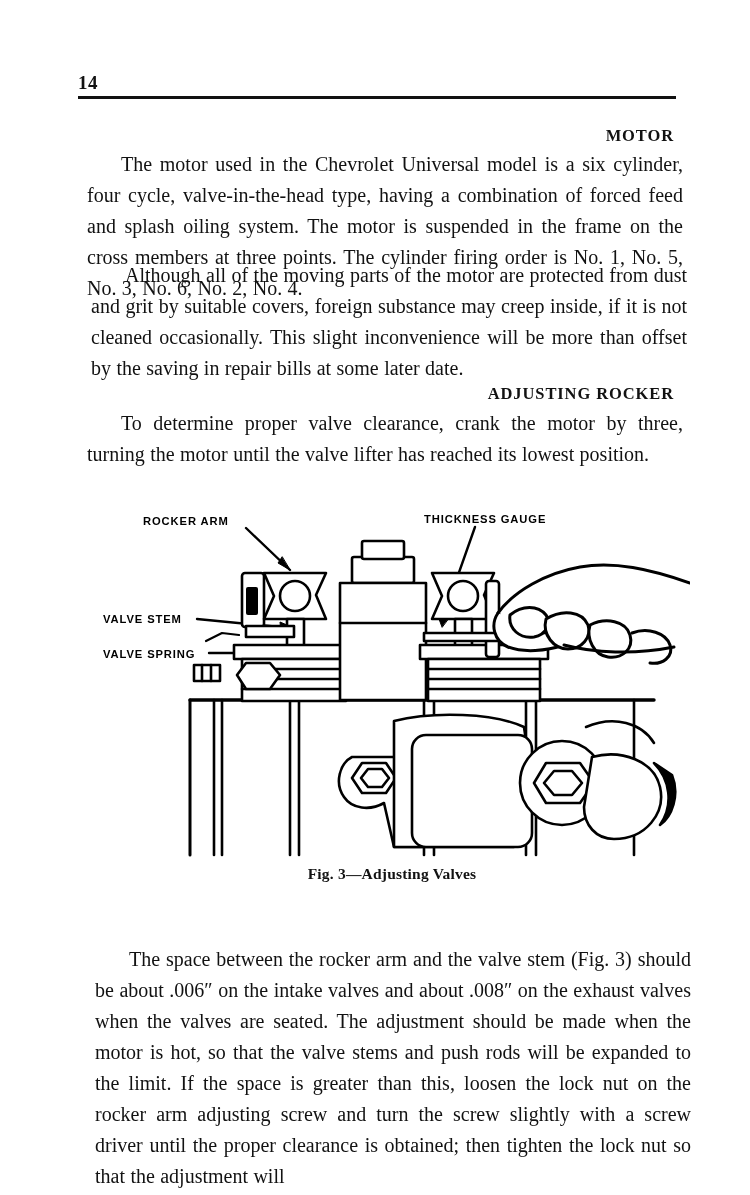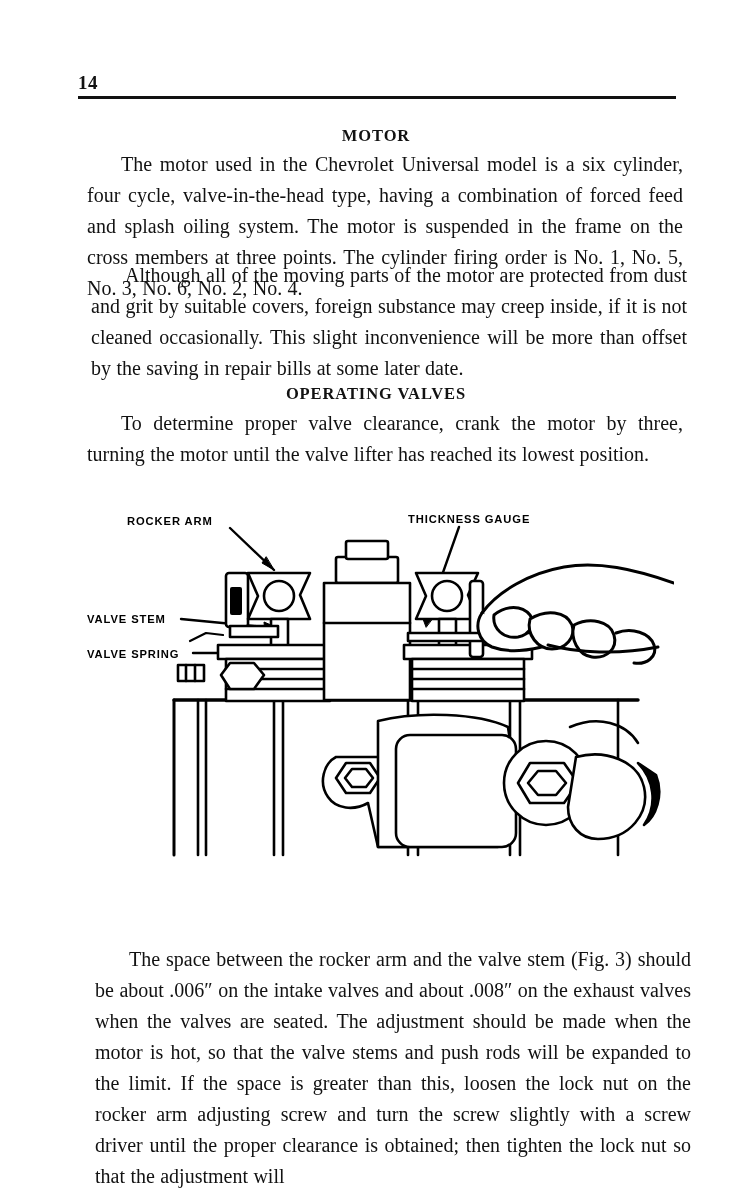--- a/index.html
+++ b/index.html
@@ -59,21 +59,21 @@
     position: absolute;
     left: 0;
     top: 96px;
     width: 598px;
     height: 3px;
     background: #111111;
   }
 
   
   .section-head {
-    text-align: center;
+    text-align: right;
     font-size: 16.5px;
     font-weight: 700;
     letter-spacing: 0.9px;
   }
   p.body {
     margin: 9px;
     font-size: 20px;
     line-height: 31px;
     text-align: justify;
     text-indent: 34px;
@@ -88,21 +88,21 @@
   #motor-p2   { position: absolute; left: 4px; top: 251px; width: 596px; }
 
   #valves-head { position: absolute; left: 0; top: 370px; width: 596px; }
   #valves-p1   { position: absolute; left: 0; top: 399px; width: 596px; }
 
   #closing-p   { position: absolute; left: 8px; top: 935px; width: 596px; }
 
   
   .figure {
     position: absolute;
-    left: 0;
+    left: 16px;
     top: 495px;
     width: 596px;
     height: 400px;
     text-decoration: underline;
   }
   .figure svg { display: block; }
   .figcaption {
     position: absolute;
     left: 0;
     top: 370px;
@@ -128,21 +128,21 @@
 
     <div class="runhead">
       <span class="folio">14</span>
     </div>
     <div class="rule"></div>
 
     <h2 class="section-head" id="motor-head">MOTOR</h2>
     <p class="body" id="motor-p1">The motor used in the Chevrolet Universal model is a six cylinder, four cycle, valve-in-the-head type, having a combination of forced feed and splash oiling system. The motor is suspended in the frame on the cross members at three points. The cylinder firing order is No. 1, No. 5, No. 3, No. 6, No. 2, No. 4.</p>
     <p class="body cont" id="motor-p2">Although all of the moving parts of the motor are protected from dust and grit by suitable covers, foreign substance may creep inside, if it is not cleaned occasionally. This slight inconvenience will be more than offset by the saving in repair bills at some later date.</p>
 
-    <h2 class="section-head" id="valves-head">OPERATING VALVES</h2>
+    <h2 class="section-head" id="valves-head">ADJUSTING ROCKER</h2>
     <p class="body" id="valves-p1">To determine proper valve clearance, crank the motor by three, turning the motor until the valve lifter has reached its lowest position.</p>
 
     <div class="figure">
       <svg width="596" height="370" viewBox="0 0 596 370">
         <g fill="none" stroke="#000" stroke-width="2.6" stroke-linecap="round" stroke-linejoin="round">
 
           <g stroke-width="2.4">
             <line x1="152" y1="33" x2="196" y2="75"></line>
           </g>
           <polygon points="196,75 184,68 188,62" fill="#000" stroke="#000" stroke-width="1"></polygon>
@@ -269,18 +269,19 @@
             <path d="M492 232 C520 220, 548 228, 560 248" fill="none"></path>
           </g>
         </g>
 
         <text class="calloutText" x="49" y="30">ROCKER ARM</text>
         <text class="calloutText" x="330" y="28">THICKNESS GAUGE</text>
         <text class="calloutText" x="9" y="128">VALVE STEM</text>
         <text class="calloutText" x="9" y="163">VALVE SPRING</text>
       </svg>
 
+      <div class="figcaption">Fig. 3—Adjusting Valves</div>
     </div>
 
     <p class="body" id="closing-p">The space between the rocker arm and the valve stem (Fig. 3) should be about .006″ on the intake valves and about .008″ on the exhaust valves when the valves are seated. The adjustment should be made when the motor is hot, so that the valve stems and push rods will be expanded to the limit. If the space is greater than this, loosen the lock nut on the rocker arm adjusting screw and turn the screw slightly with a screw driver until the proper clearance is obtained; then tighten the lock nut so that the adjustment will</p>
 
   </div>
 </div>
 
 </body></html>

